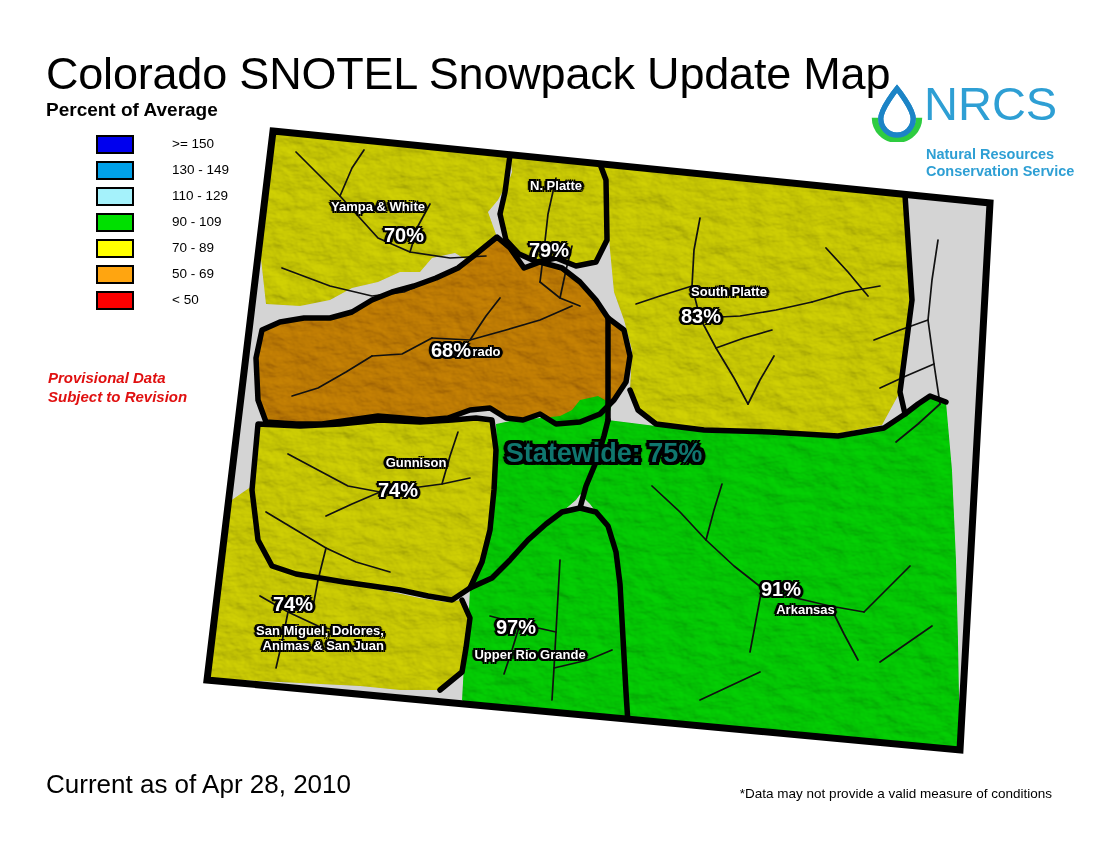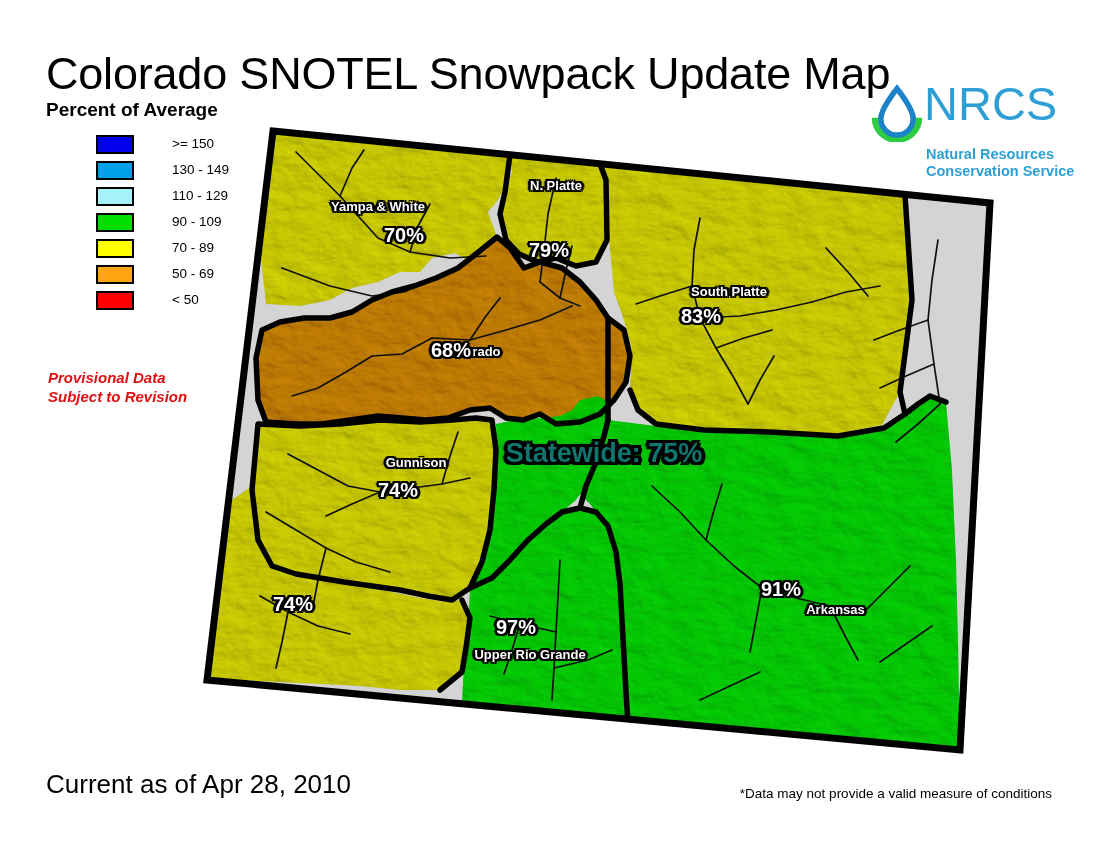--- a/index.html
+++ b/index.html
@@ -356,25 +356,29 @@
 
   <div class="basin-label basin-name" style="left:729px; top:292px;">South Platte</div>
   <div class="basin-label basin-pct" style="left:701px; top:316px;">83%</div>
 
   <div class="basin-label basin-name" style="left:472px; top:352px;">Colorado</div>
   <div class="basin-label basin-pct" style="left:409px; top:350px;margin-left:42px;">68%</div>
 
   <div class="basin-label basin-name" style="left:400px; top:463px;padding-left:32px;">Gunnison</div>
   <div class="basin-label basin-pct" style="left:398px; top:490px;">74%</div>
 
+  <div class="basin-label basin-name" style="left:320px; top:639px;">
+      <div>San Miguel, Dolores,</div>
+      <div>Animas &amp; San Juan</div>
+    </div>
   <div class="basin-label basin-pct" style="left:293px; top:604px;">74%</div>
 
   <div class="basin-label basin-name" style="left:530px; top:655px;">Upper Rio Grande</div>
   <div class="basin-label basin-pct" style="left:516px; top:627px;">97%</div>
 
-  <div class="basin-label basin-name" style="left:822px; top:610px;padding-left:27px;">Arkansas</div>
+  <div class="basin-label basin-name" style="left:792px; top:610px;padding-left:27px;">Arkansas</div>
   <div class="basin-label basin-pct" style="left:781px; top:589px;">91%</div>
 
   <div id="statewide-label">Statewide: 75%</div>
 </div>
 
 <div id="footer-date">Current as of Apr 28, 2010</div>
 <div id="footer-disclaimer">*Data may not provide a valid measure of conditions</div>
 
 </body></html>

